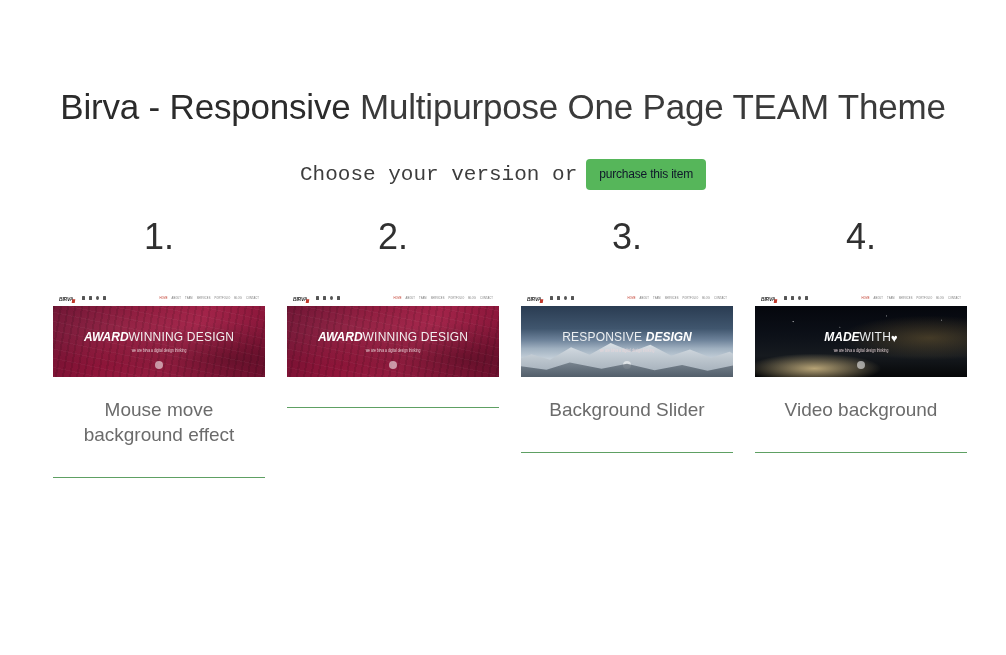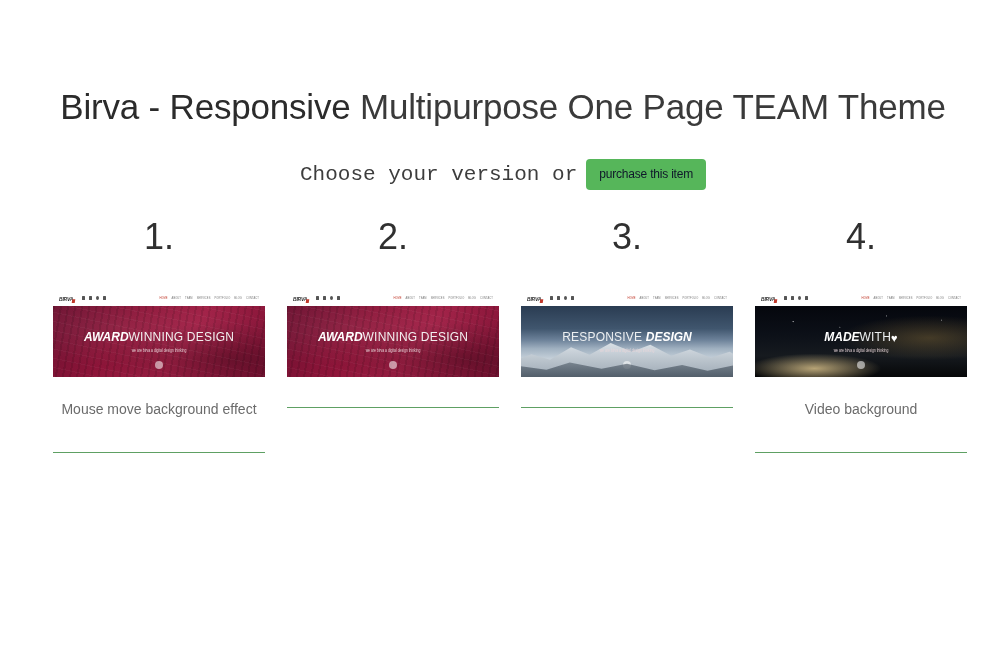--- a/index.html
+++ b/index.html
@@ -222,21 +222,21 @@
       radial-gradient(1px 1px at 62% 14%, rgba(255,255,255,.55), transparent),
       radial-gradient(1px 1px at 40% 30%, rgba(255,255,255,.45), transparent),
       radial-gradient(1px 1px at 88% 20%, rgba(255,255,255,.5), transparent);
   }
   .bg-mountain .hero-title, .bg-night .hero-title { color: #eceff1; }
 
   
   .caption {
     margin-top: 20px;
     text-align: center;
-    font-size: 14px;
+    font-size: 19px;
     line-height: 25px;
     color: #6b6b6b;
     font-weight: 300;
   }
   .divider {
     margin: 0 auto;
     height: 1px;
     background: #5ea063;
     width: 212px;
   }
@@ -345,20 +345,21 @@
           </span>
         </div>
         <div class="hero bg-mountain">
           <div class="hero-inner">
             <div class="hero-title"><span>RESPONSIVE </span><b>DESIGN</b></div>
             <div class="hero-sub">we are birva a digital design thinking</div>
           </div>
           <div class="scroll-dot"></div>
         </div>
       </div>
+      <div class="caption">Background Slider</div>
       <div class="divider short-gap"></div>
     </div>
 
     <div class="card">
       <div class="card-number">4.</div>
       <div class="thumb">
         <div class="thumb-nav">
           <span class="logo">BIRVA</span>
           <span class="socials">
               <i></i>

